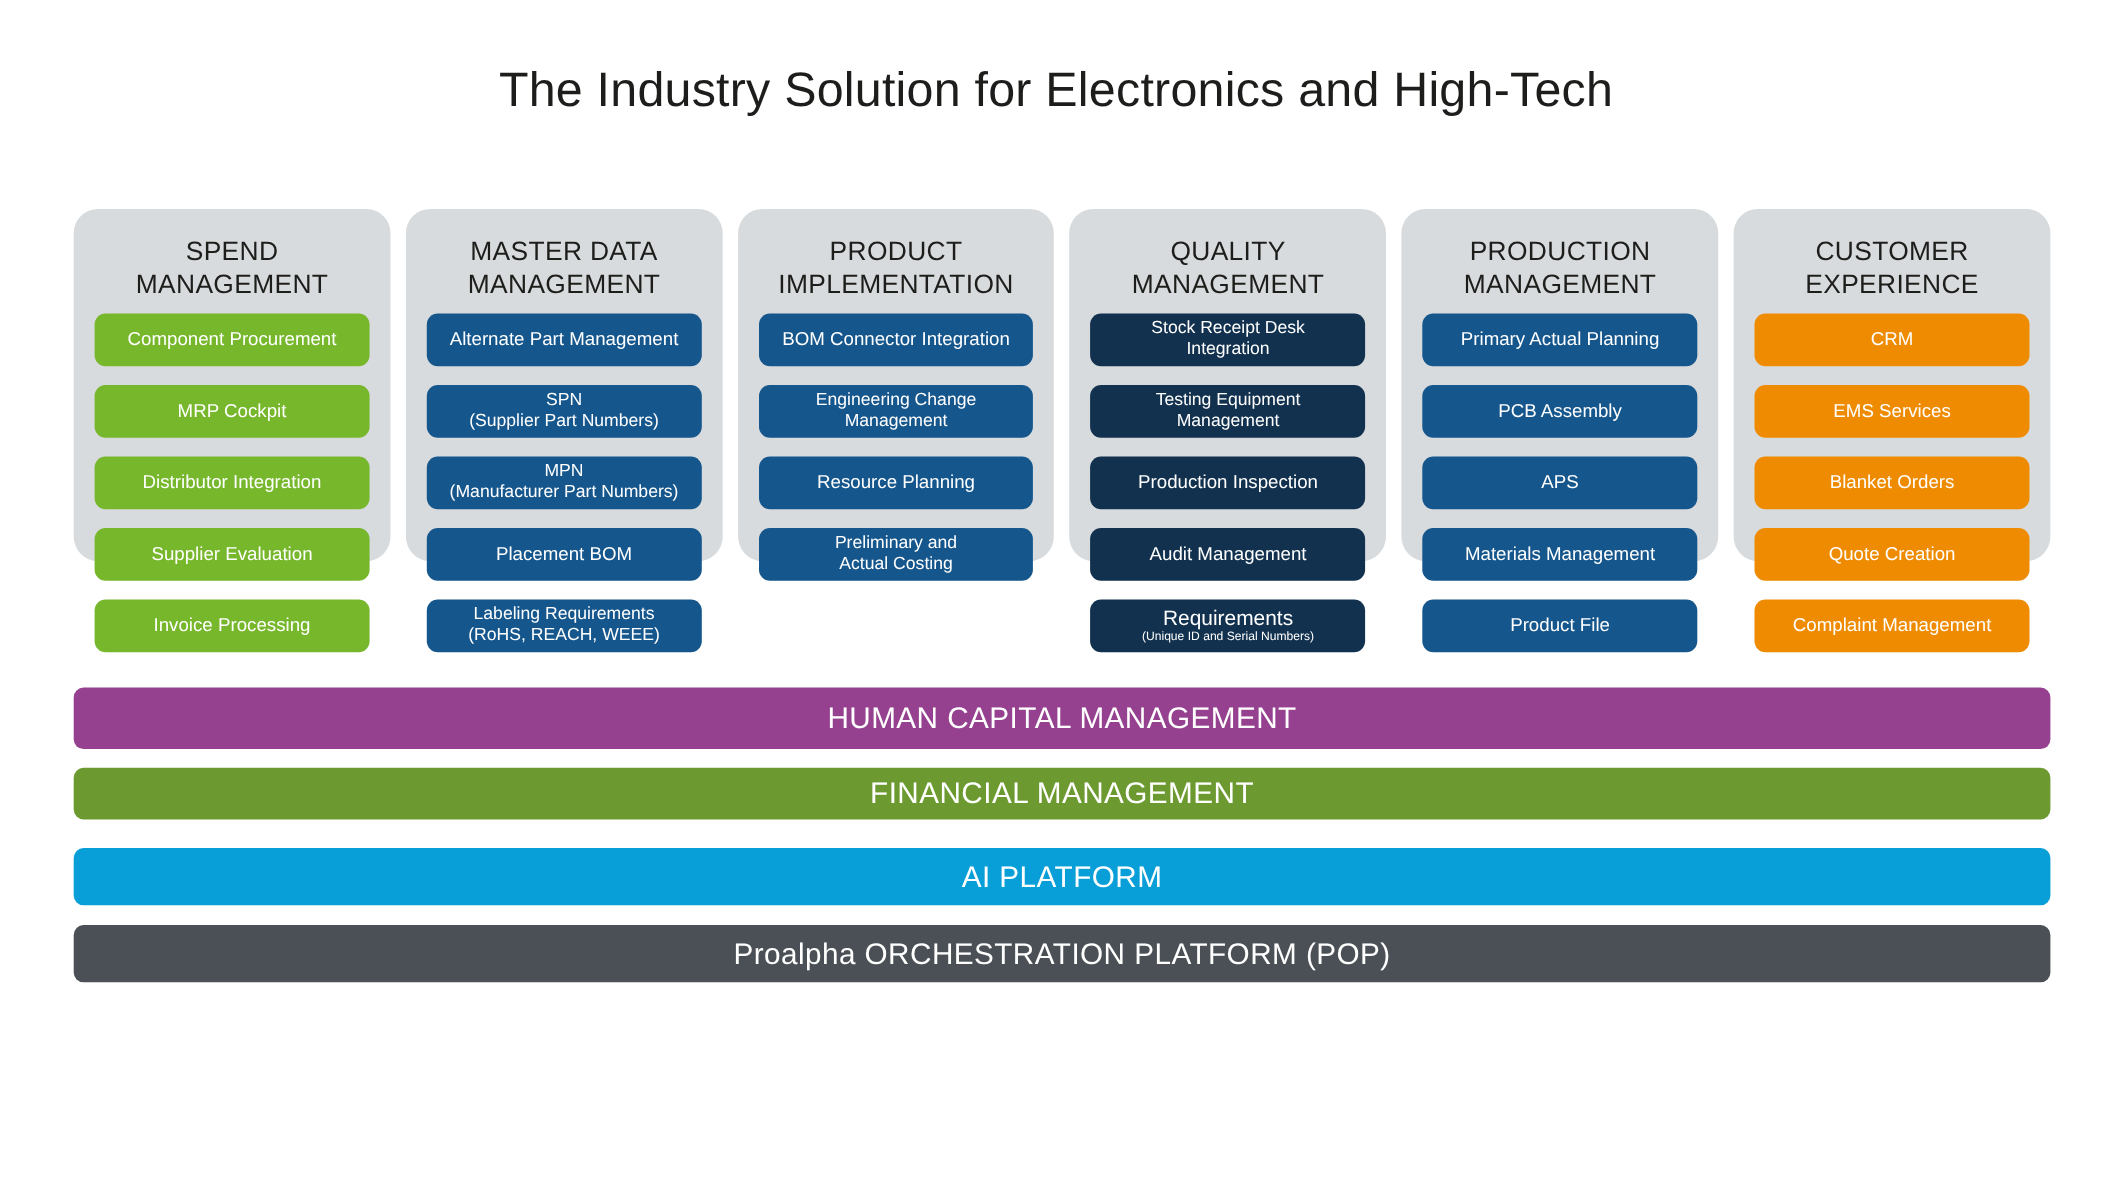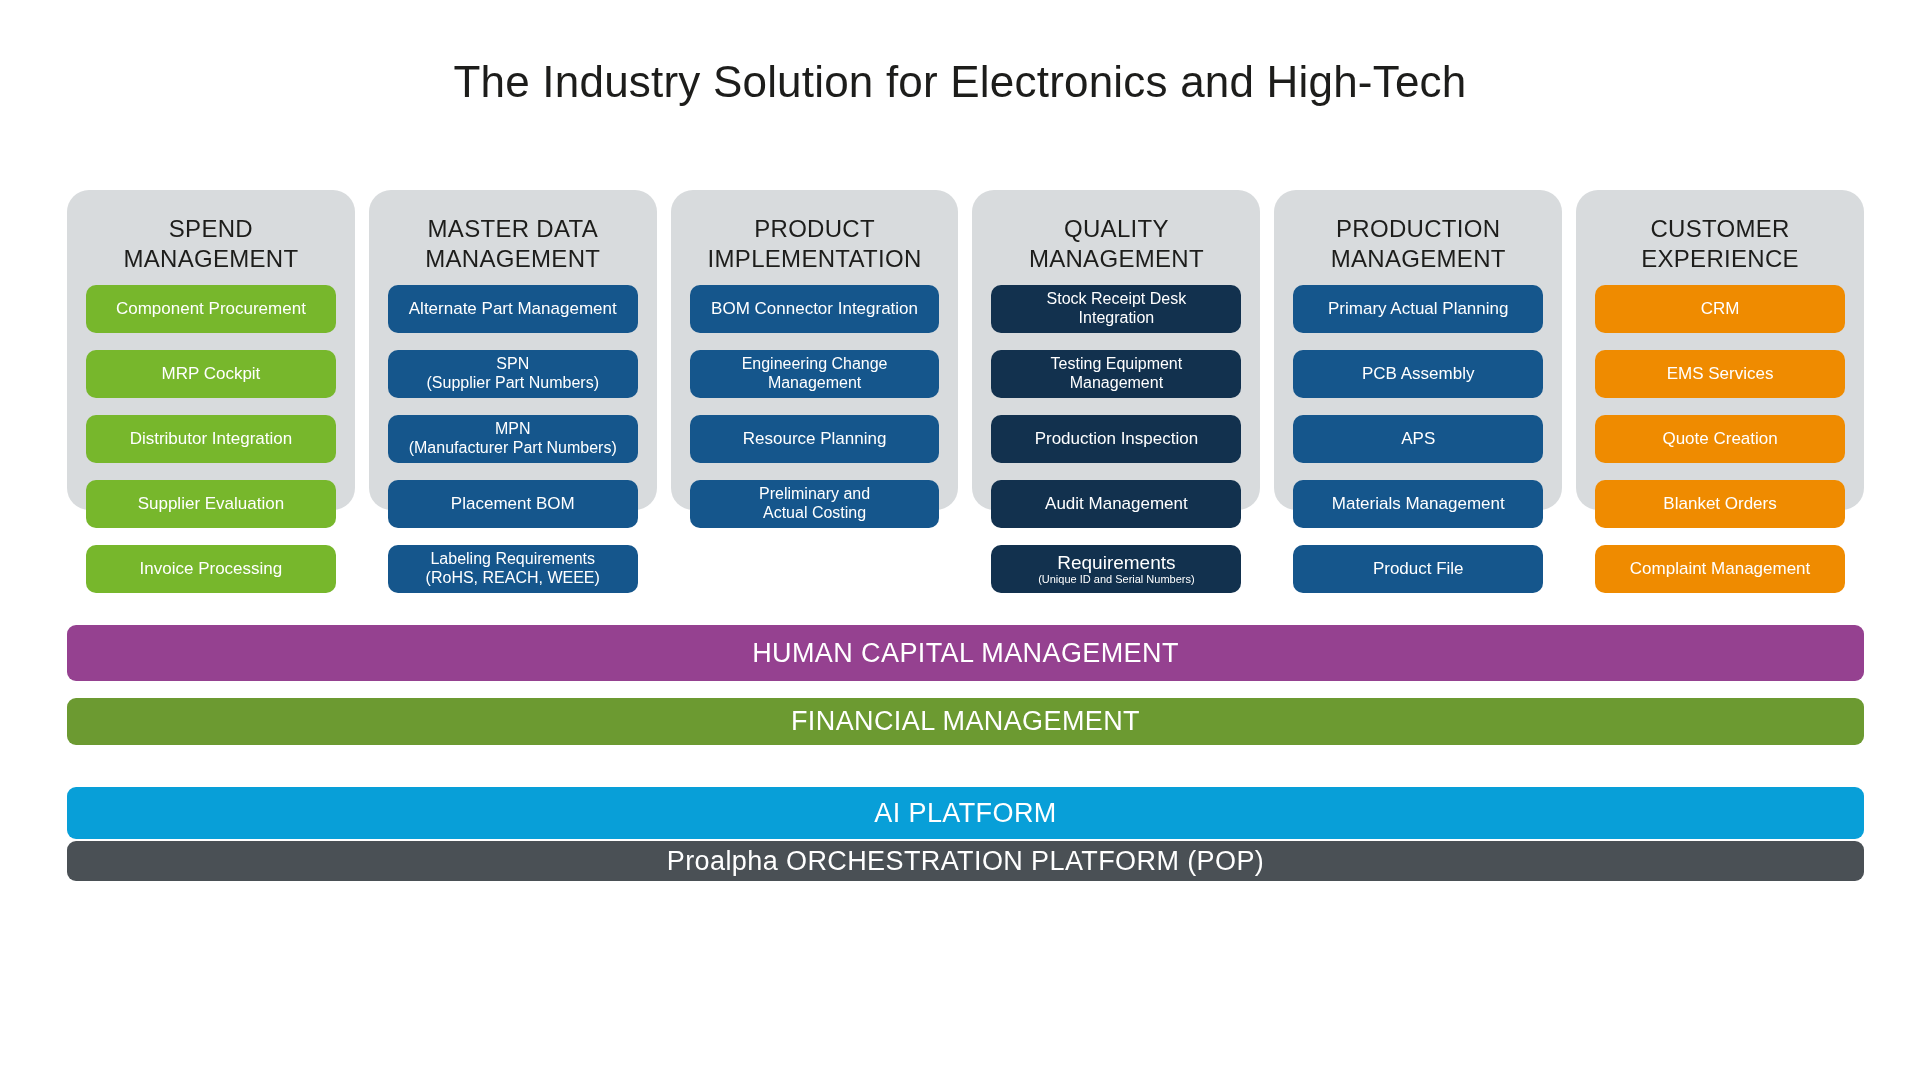--- a/index.html
+++ b/index.html
@@ -57,21 +57,21 @@
     position: absolute; left: 67px; width: 1797px;
     border-radius: 9px;
     display: flex; align-items: center; justify-content: center;
     color: #ffffff;
     font-size: 27px;
     letter-spacing: 0.4px;
   }
   .bar-hcm { top: 625px; height: 56px; }
   .bar-fin { top: 698px; height: 47px; }
   .bar-ai  { top: 771px; height: 52px; }
-  .bar-pop { top: 841px; height: 40px; }
+  .bar-pop { top: 841px; height: 52px; }
 </style>
 </head>
 <body>
 
 <div class="canvas">
 
   <div class="title">The Industry Solution for Electronics and High-Tech</div>
 
   <div class="columns">
 
@@ -188,39 +188,39 @@
     <div class="column" style="background: rgb(216, 219, 221);">
       <div class="col-header">CUSTOMER EXPERIENCE</div>
       <div class="items">
         <div class="item" style="background: rgb(239, 139, 0);">
             <span class="l1">CRM</span>
           </div>
         <div class="item" style="background: rgb(239, 139, 0);">
             <span class="l1">EMS Services</span>
           </div>
         <div class="item" style="background: rgb(239, 139, 0);">
+            <span class="l1">Blanket Orders</span>
+          </div>
+        <div class="item" style="background: rgb(239, 139, 0);">
             <span class="l1">Quote Creation</span>
-          </div>
-        <div class="item" style="background: rgb(239, 139, 0);">
-            <span class="l1">Blanket Orders</span>
           </div>
         <div class="item" style="background: rgb(239, 139, 0);">
             <span class="l1">Complaint Management</span>
           </div>
       </div>
     </div>
 
   </div>
 
   <div class="bar bar-hcm" style="background: rgb(149, 65, 144);">
     <span>HUMAN CAPITAL MANAGEMENT</span>
   </div>
   <div class="bar bar-fin" style="background: rgb(108, 154, 49);">
     <span>FINANCIAL MANAGEMENT</span>
   </div>
-  <div class="bar bar-ai" style="background: rgb(8, 159, 216); margin-top: 16px;">
+  <div class="bar bar-ai" style="background: rgb(8, 159, 216);">
     <span>AI PLATFORM</span>
   </div>
   <div class="bar bar-pop" style="background: rgb(74, 80, 85);">
     <span>Proalpha ORCHESTRATION PLATFORM (POP)</span>
   </div>
 
 </div>
 
 </body></html>

